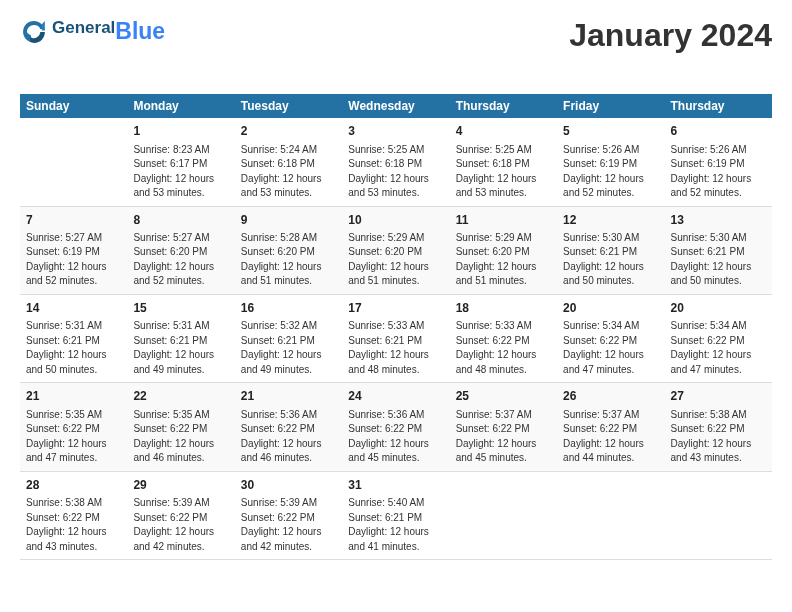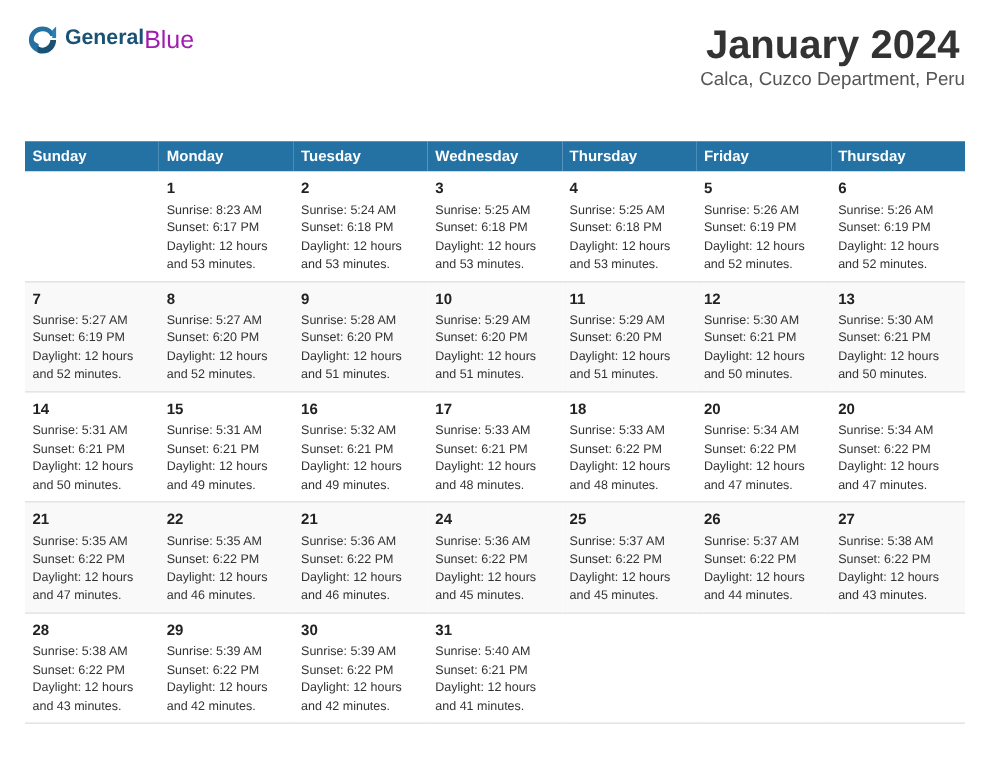--- a/index.html
+++ b/index.html
@@ -25,21 +25,21 @@
     .logo {
       display: flex;
       align-items: center;
       gap: 4px;
     }
     .logo-icon {
       width: 28px;
       height: 28px;
     }
     .title-block {
-      text-align: center;
+      text-align: left;
     }
     .main-title {
       font-size: 32px;
       font-weight: bold;
       color: #333;
       line-height: 1.1;
     }
     .subtitle {
       font-size: 15px;
       color: #555;
@@ -91,26 +91,25 @@
 <div class="page">
   <div class="header-row">
     <div class="logo">
       <svg class="logo-icon" viewBox="0 0 36 36" xmlns="http://www.w3.org/2000/svg">
         <path d="M18 4 C10 4 4 10 4 18 C4 24 8 29 14 31 L14 22 C11 21 9 19 9 18 C9 13 13 9 18 9 C22 9 25 11 26 14 L31 14 C30 9 25 4 18 4Z" fill="#2471a3"></path>
         <path d="M26 18 C26 22 22 26 18 26 C16 26 14 25 13 24 L13 31 C14.5 31.5 16 32 18 32 C27 32 32 25 32 18Z" fill="#1a5276"></path>
         <path d="M28 8 L32 4 L32 16 L28 16Z" fill="#2980b9"></path>
       </svg>
       <div style="display:flex;flex-direction:row;line-height:1.1;">
         <span style="font-size:17px;font-weight:bold;color:#1a5276;">General</span>
-        <span style="font-size:20px;font-weight:normal;color:#a21caf;">Blue</span>
+        <span style="font-size:23px;font-weight:bold;color:#3b82f6;">Blue</span>
       </div>
     </div>
     <div class="title-block">
       <div class="main-title">January 2024</div>
-      <div class="subtitle">Calca, Cuzco Department, Peru</div>
     </div>
   </div>
 
   <table>
     <thead>
       <tr>
 
       <th>Sunday</th>
           <th>Monday</th>
           <th>Tuesday</th>

